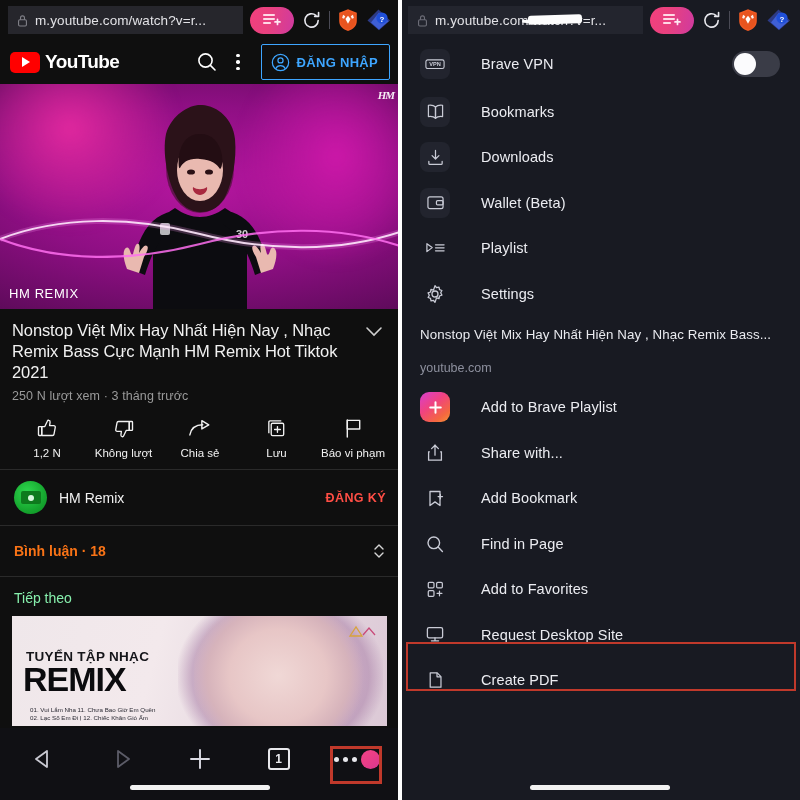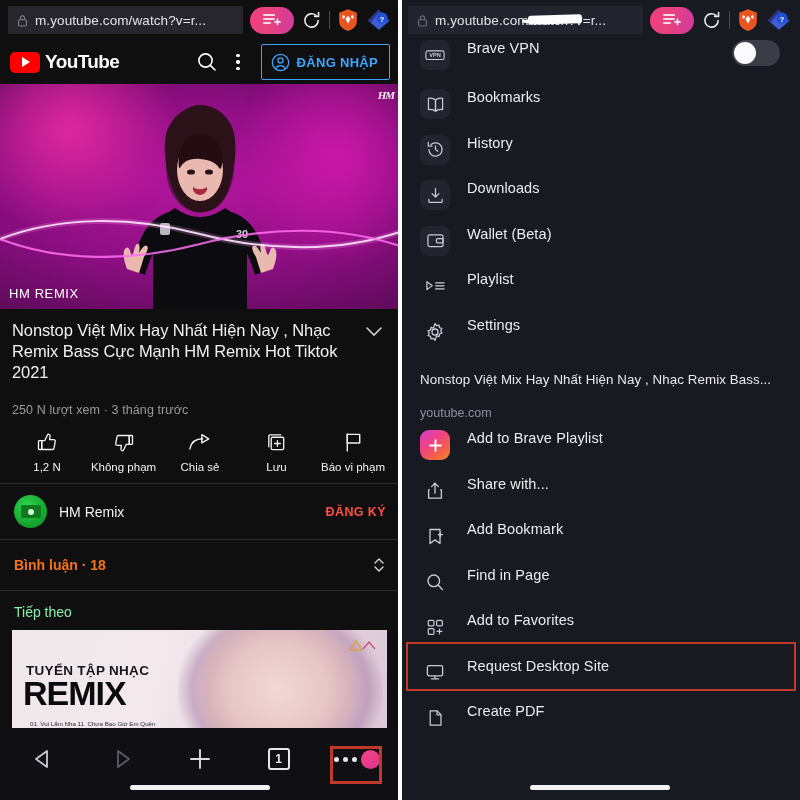--- a/index.html
+++ b/index.html
@@ -123,21 +123,21 @@
   }
 
   
   .vinfo { padding: 11px 12px 0 12px; background:#0f0f0f; }
   .vtitle-row { display: flex; align-items: flex-start; gap: 6px; }
   .vtitle {
     color: #f1f1f1; font-size: 16.5px; line-height: 21px;
     flex: 1; letter-spacing: -.1px;
   }
   .chev-btn { width: 24px; flex:0 0 auto; padding-top: 5px; }
-  .vmeta { color: #9a9a9a; font-size: 12.5px; margin-top: 20px; letter-spacing:.1px;}
+  .vmeta { color: #9a9a9a; font-size: 12.5px; margin-top: 6px; letter-spacing:.1px;}
 
   .actions {
     display: flex; justify-content: space-between;
     padding: 13px 14px 9px 14px; background:#0f0f0f;
   }
   .action { width: 66px; display: flex; flex-direction: column; align-items: center; gap: 6px; }
   .action-ico { height: 24px; display:flex; align-items:center; justify-content:center; }
   .action-lbl { color: #f1f1f1; font-size: 11.5px; text-align: center; line-height: 14px; }
 
   .hr { height: 1px; background: #2a2a2a; }
@@ -217,21 +217,21 @@
   }
   .hl-more { left: 330px; bottom: 16px; width: 52px; height: 38px; }
   .homebar {
     position: absolute; left: 50%; transform: translateX(-50%); bottom: 10px;
     width: 140px; height: 5px; border-radius: 3px; background: #f2f2f2;
   }
 
   
   .menu-list { padding-top: 2px; }
   .menu-item {
-    display: flex; align-items: flex-start; gap: 17px;
+    display: flex; align-items: center; gap: 31px;
     height: 45.5px; padding: 0 20px;
   }
   .menu-ico {
     width: 30px; height: 30px; border-radius: 8px; flex: 0 0 auto;
     background: #22242e;
     display: flex; align-items: center; justify-content: center;
   }
   .menu-ico.plain { background: transparent; }
   .menu-lbl { color: #ebecf1; font-size: 14.5px; letter-spacing: .1px; }
   .toggle {
@@ -384,21 +384,21 @@
         </div>
         <div class="action-lbl">1,2 N</div>
       </div>
       <div class="action">
         <div class="action-ico">
           <svg width="23" height="23" viewBox="0 0 24 24">
             <path d="M18 14h-3.2l-2.6 5.6c-.3.7-1 1.1-1.7.9-.8-.2-1.3-1-1.2-1.8L9.8 15H5.5c-1 0-1.8-.9-1.6-1.9l1.3-7C5.3 5.3 6 4.7 6.8 4.7H18z" fill="none" stroke="#f1f1f1" stroke-width="1.4" stroke-linejoin="round"></path>
             <rect x="18" y="4.7" width="3.4" height="9.3" rx=".8" fill="none" stroke="#f1f1f1" stroke-width="1.4"></rect>
           </svg>
         </div>
-        <div class="action-lbl">Không phạm</div>
+        <div class="action-lbl">Không lượt</div>
       </div>
       <div class="action">
         <div class="action-ico">
           <svg width="24" height="23" viewBox="0 0 26 24">
             <path d="M2 19c1.5-8 7.5-11 14-11" fill="none" stroke="#f1f1f1" stroke-width="1.5" stroke-linecap="round"></path>
             <path d="M15 3.5 22.5 8 15 12.5z" fill="none" stroke="#f1f1f1" stroke-width="1.5" stroke-linejoin="round"></path>
           </svg>
         </div>
         <div class="action-lbl">Chia sẻ</div>
       </div>
@@ -553,30 +553,20 @@
           <svg width="19" height="17" viewBox="0 0 20 18">
             <path d="M10 4.2C8.4 2.6 5.4 2 2.5 2.4v12C5.4 14 8.4 14.6 10 16.2V4.2z" fill="none" stroke="#c9cbd6" stroke-width="1.3" stroke-linejoin="round"></path>
             <path d="M10 4.2C11.6 2.6 14.6 2 17.5 2.4v12C14.6 14 11.6 14.6 10 16.2V4.2z" fill="none" stroke="#c9cbd6" stroke-width="1.3" stroke-linejoin="round"></path>
           </svg>
         </div>
         <span class="menu-lbl">Bookmarks</span>
       </div>
       <div class="menu-item">
         <div class="menu-ico">
           <svg width="19" height="19" viewBox="0 0 20 20">
-            <path d="M3 10a7 7 0 1 0 2.3-5.2" fill="none" stroke="#c9cbd6" stroke-width="1.3" stroke-linecap="round"></path>
-            <path d="M2.4 2.5v3.9h3.9" fill="none" stroke="#c9cbd6" stroke-width="1.3" stroke-linecap="round" stroke-linejoin="round"></path>
-            <path d="M10 6.2V10l2.6 1.8" fill="none" stroke="#c9cbd6" stroke-width="1.3" stroke-linecap="round"></path>
-          </svg>
-        </div>
-        <span class="menu-lbl">History</span>
-      </div>
-      <div class="menu-item">
-        <div class="menu-ico">
-          <svg width="19" height="19" viewBox="0 0 20 20">
             <path d="M10 2.6v8.6M6.4 8l3.6 3.6L13.6 8" fill="none" stroke="#c9cbd6" stroke-width="1.3" stroke-linecap="round" stroke-linejoin="round"></path>
             <path d="M3 14v2.2a1 1 0 0 0 1 1h12a1 1 0 0 0 1-1V14" fill="none" stroke="#c9cbd6" stroke-width="1.3" stroke-linecap="round"></path>
           </svg>
         </div>
         <span class="menu-lbl">Downloads</span>
       </div>
       <div class="menu-item">
         <div class="menu-ico">
           <svg width="19" height="17" viewBox="0 0 20 18">
             <rect x="2" y="3" width="16" height="12.4" rx="2" fill="none" stroke="#c9cbd6" stroke-width="1.3"></rect>

